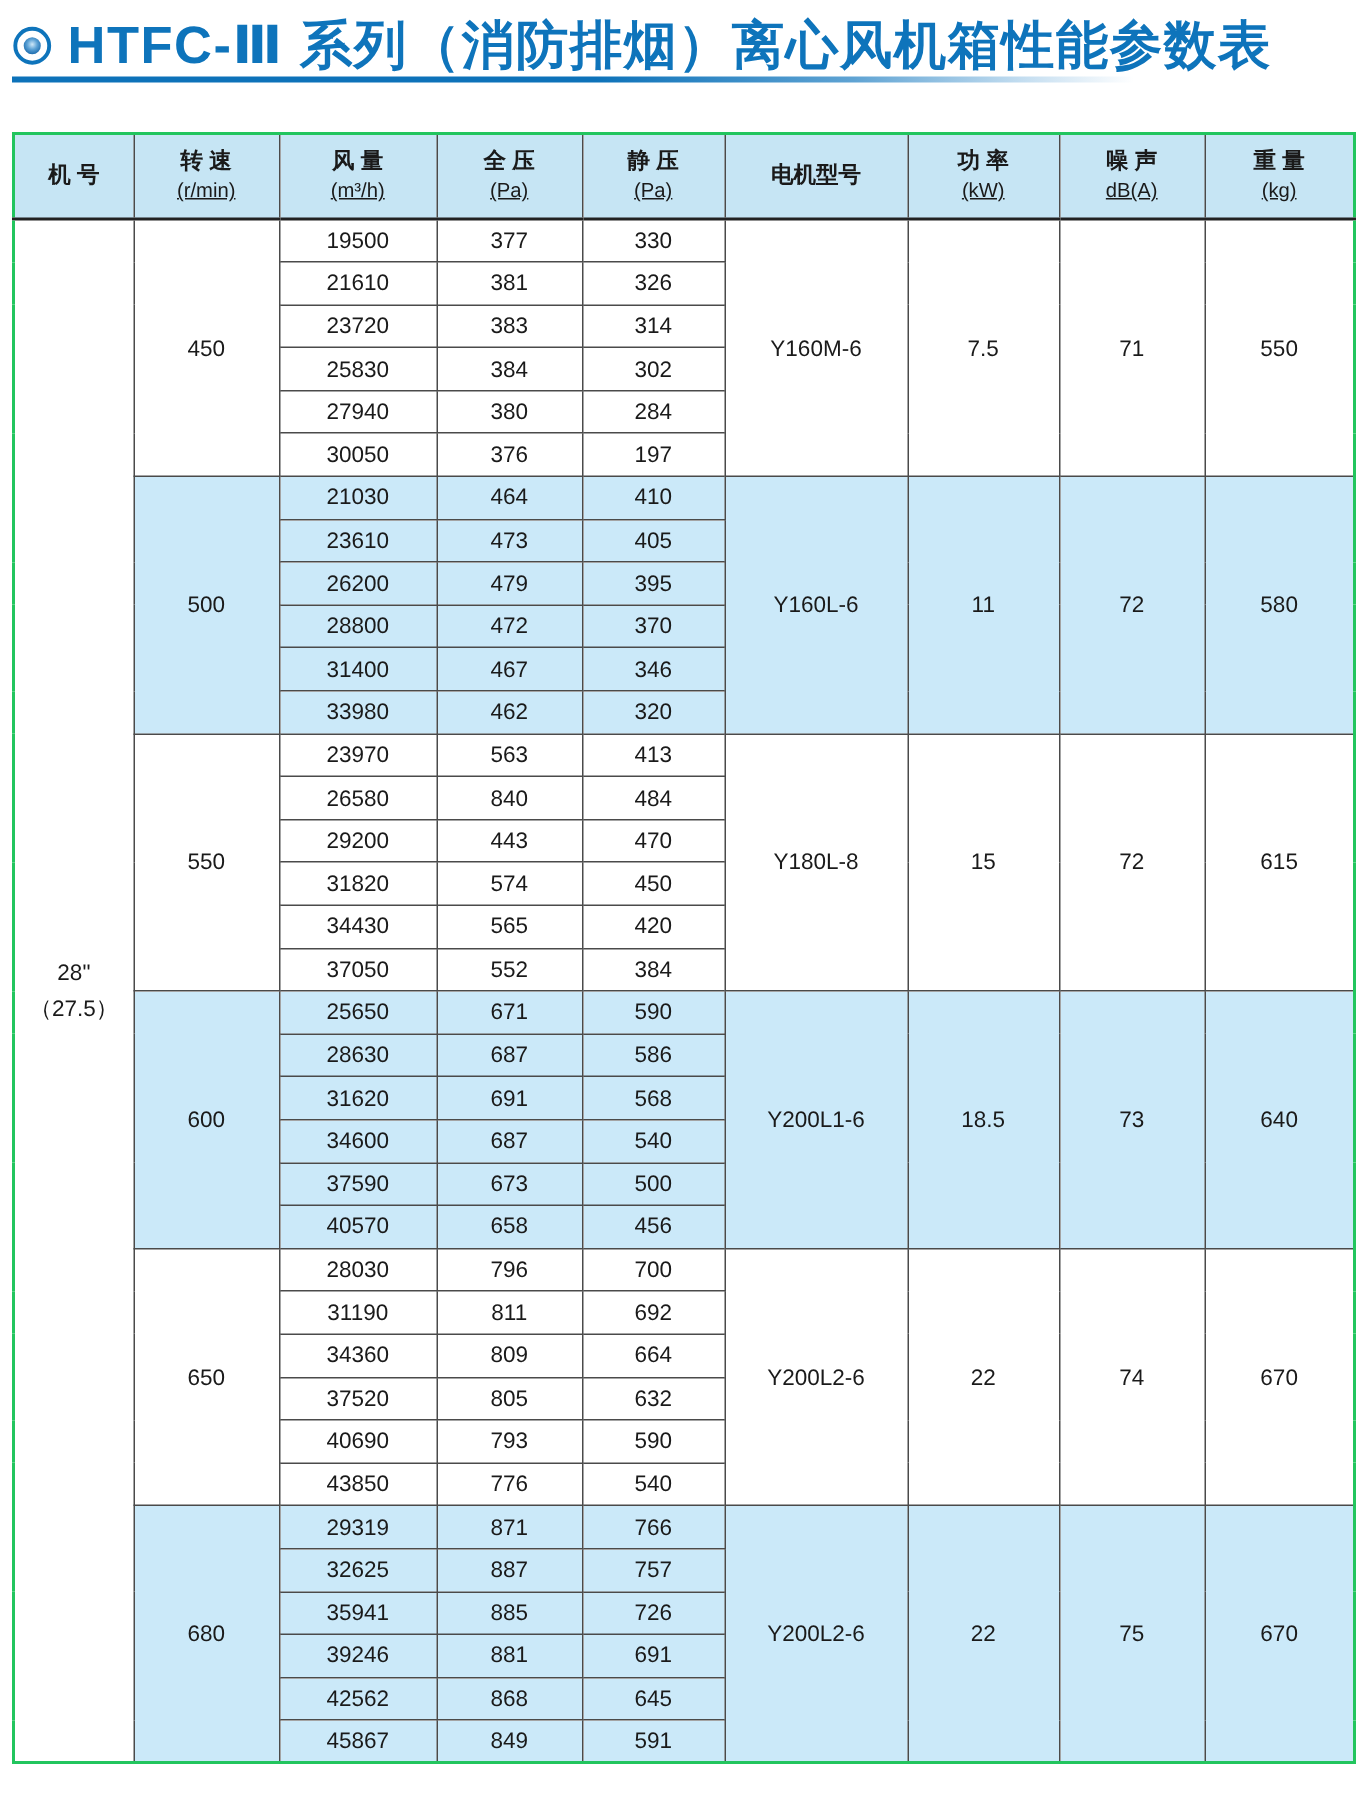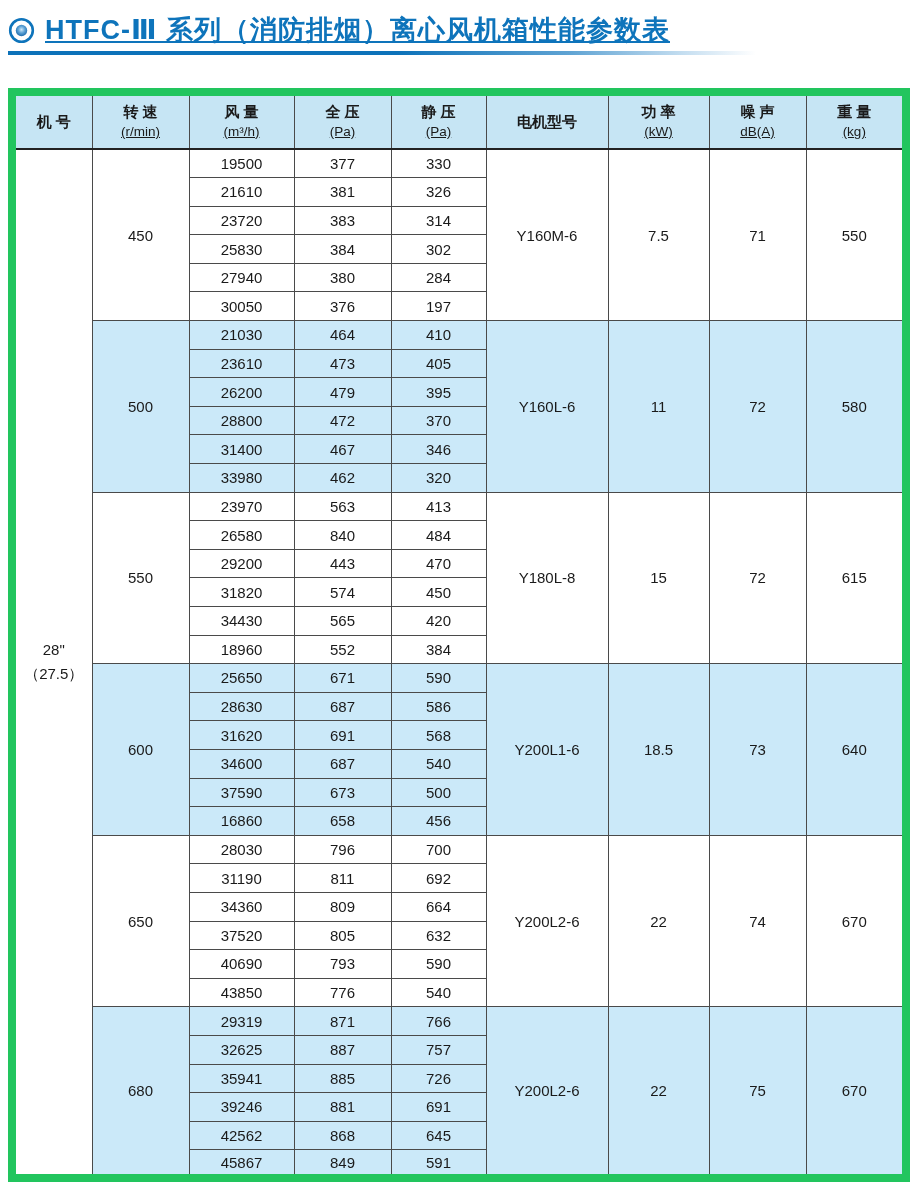--- a/index.html
+++ b/index.html
@@ -11,44 +11,43 @@
     color: #1a1a1a;
     overflow: hidden;
   }
   .page { padding: 13px 8px 0 8px; }
 
   
   .title-row { display: flex; align-items: center; gap: 10px; height: 34px; }
   .bullseye { width: 27px; height: 27px; flex: 0 0 auto; display: inline-block; }
   .page-title {
     margin: 0;
-    font-size: 27px;
+    font-size: 35px;
     font-weight: bold;
     color: #0e74bb;
     letter-spacing: 1px;
     white-space: nowrap;
-    text-decoration: underline;
   }
   .title-underline {
     height: 4px;
     width: 748px;
     margin-top: 4px;
     background: linear-gradient(90deg,
       #0d72b9 0%, #0d72b9 52%,
       #5fa3d3 75%, #c3ddf0 90%,
       rgba(255,255,255,0) 100%);
   }
 
   
   table.perf {
     border-collapse: collapse;
     table-layout: fixed;
     width: 894px;
     margin-top: 33px;
-    border: 8px solid #22c55e;
+    border: 2px solid #22c55e;
   }
   .perf th, .perf td {
     border: 1px solid #4a4a4a;
     text-align: center;
     vertical-align: middle;
     padding: 0;
     overflow: hidden;
   }
   .perf thead th {
     background: #c6e5f4;
@@ -235,21 +234,21 @@
           <td>31820</td>
           <td>574</td>
           <td>450</td>
         </tr>
         <tr>
           <td>34430</td>
           <td>565</td>
           <td>420</td>
         </tr>
         <tr>
-          <td>18960</td>
+          <td>37050</td>
           <td>552</td>
           <td>384</td>
         </tr>
         <tr class="shaded">
           <td rowspan="6">600</td>
           <td>25650</td>
           <td>671</td>
           <td>590</td>
           <td rowspan="6">Y200L1-6</td>
           <td rowspan="6">18.5</td>
@@ -270,21 +269,21 @@
           <td>34600</td>
           <td>687</td>
           <td>540</td>
         </tr>
         <tr class="shaded">
           <td>37590</td>
           <td>673</td>
           <td>500</td>
         </tr>
         <tr class="shaded">
-          <td>16860</td>
+          <td>40570</td>
           <td>658</td>
           <td>456</td>
         </tr>
         <tr>
           <td rowspan="6">650</td>
           <td>28030</td>
           <td>796</td>
           <td>700</td>
           <td rowspan="6">Y200L2-6</td>
           <td rowspan="6">22</td>

